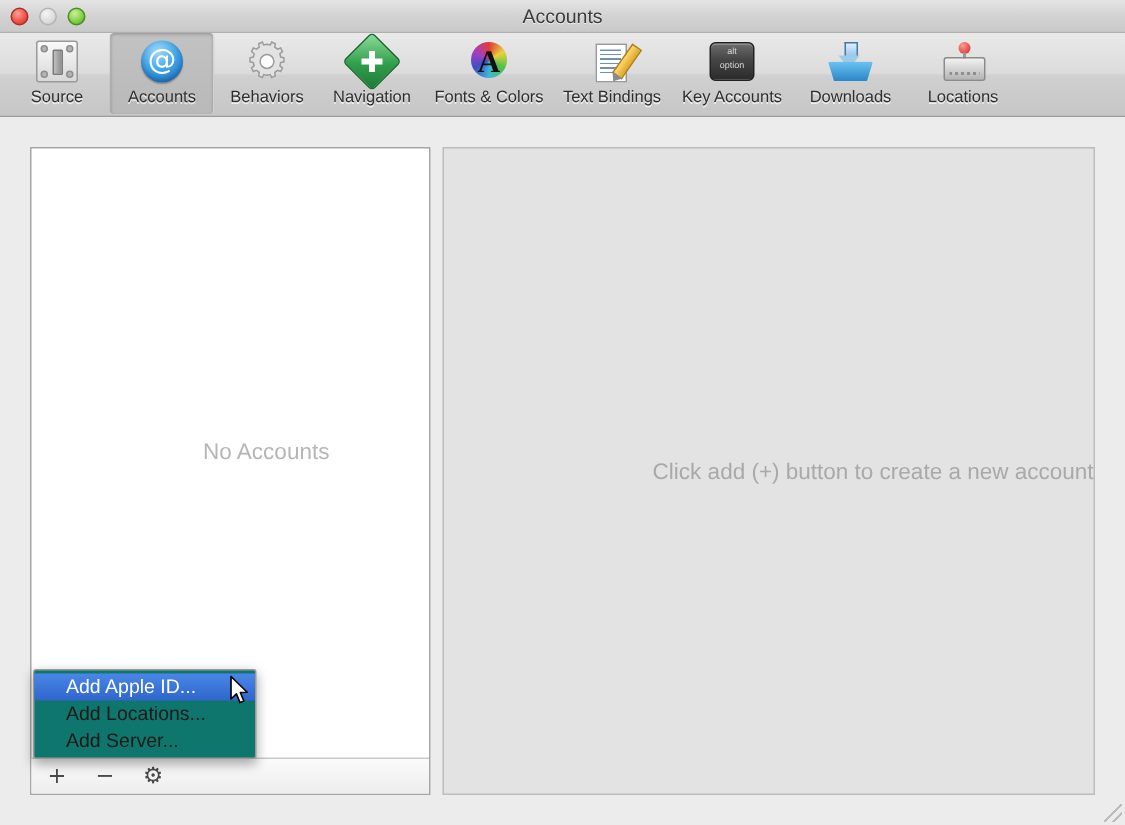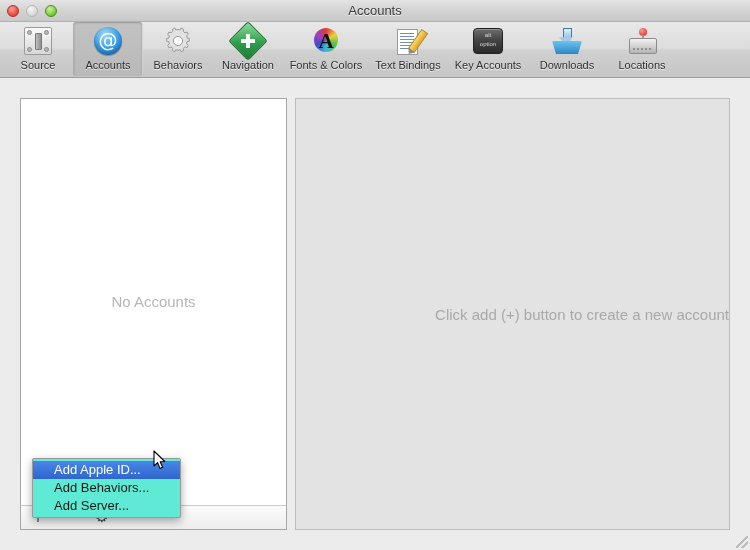--- a/index.html
+++ b/index.html
@@ -295,20 +295,21 @@
   #left-empty {
     position: absolute;
     left: 0; top: 0;
     width: 265px;
     height: 405px;
     display: flex;
     align-items: center;
     justify-content: center;
     font-size: 15px;
     color: #b6b6b6;
+    padding-left: 24px;
   }
   #left-bottom-bar {
     position: absolute;
     left: 0; bottom: 0;
     width: 265px;
     height: 24px;
     border-top: 1px solid #c9c9c9;
     background: linear-gradient(to bottom, #fbfbfb, #ededed);
     display: flex;
     align-items: center;
@@ -340,30 +341,29 @@
   }
   #right-hint {
     font-size: 15px;
     color: #a9a9a9;
     text-align: center;
   }
 
   
   #popup {
     position: absolute;
-    left: 32px; top: 446px;
+    left: 22px; top: 446px;
     width: 149px;
-    background: #5eead4;
+    background: #0f766e;
     border: 1px solid #9a9a9a;
     border-radius: 2px;
     box-shadow: 0 3px 8px rgba(0,0,0,0.35);
     padding: 2px 0;
     box-sizing: border-box;
     z-index: 50;
-    margin-top: 12px;
   }
   .menu-item {
     height: 18px;
     line-height: 18px;
     padding-left: 21px;
     font-size: 13px;
     color: #1a1a1a;
     white-space: nowrap;
     cursor: default;
   }
@@ -515,21 +515,21 @@
     </div>
 
     <div id="right-panel">
       <div id="right-hint">Click add (+) button to create a new account</div>
     </div>
 
   </div>
 
   <div id="popup">
     <div class="menu-item highlighted">Add Apple ID...</div>
-    <div class="menu-item">Add Behaviors...</div>
+    <div class="menu-item">Add Locations...</div>
     <div class="menu-item">Add Server...</div>
   </div>
 
   <div id="cursor">
     <svg width="13" height="20" viewBox="0 0 13 20">
       <path d="M1 1 L1 16 L4.6 12.6 L7 18.4 L9.6 17.3 L7.2 11.7 L11.8 11.5 Z" fill="#ffffff" stroke="#000000" stroke-width="1.1" stroke-linejoin="round"></path>
     </svg>
   </div>
 
   <div id="resize-grip"></div>

